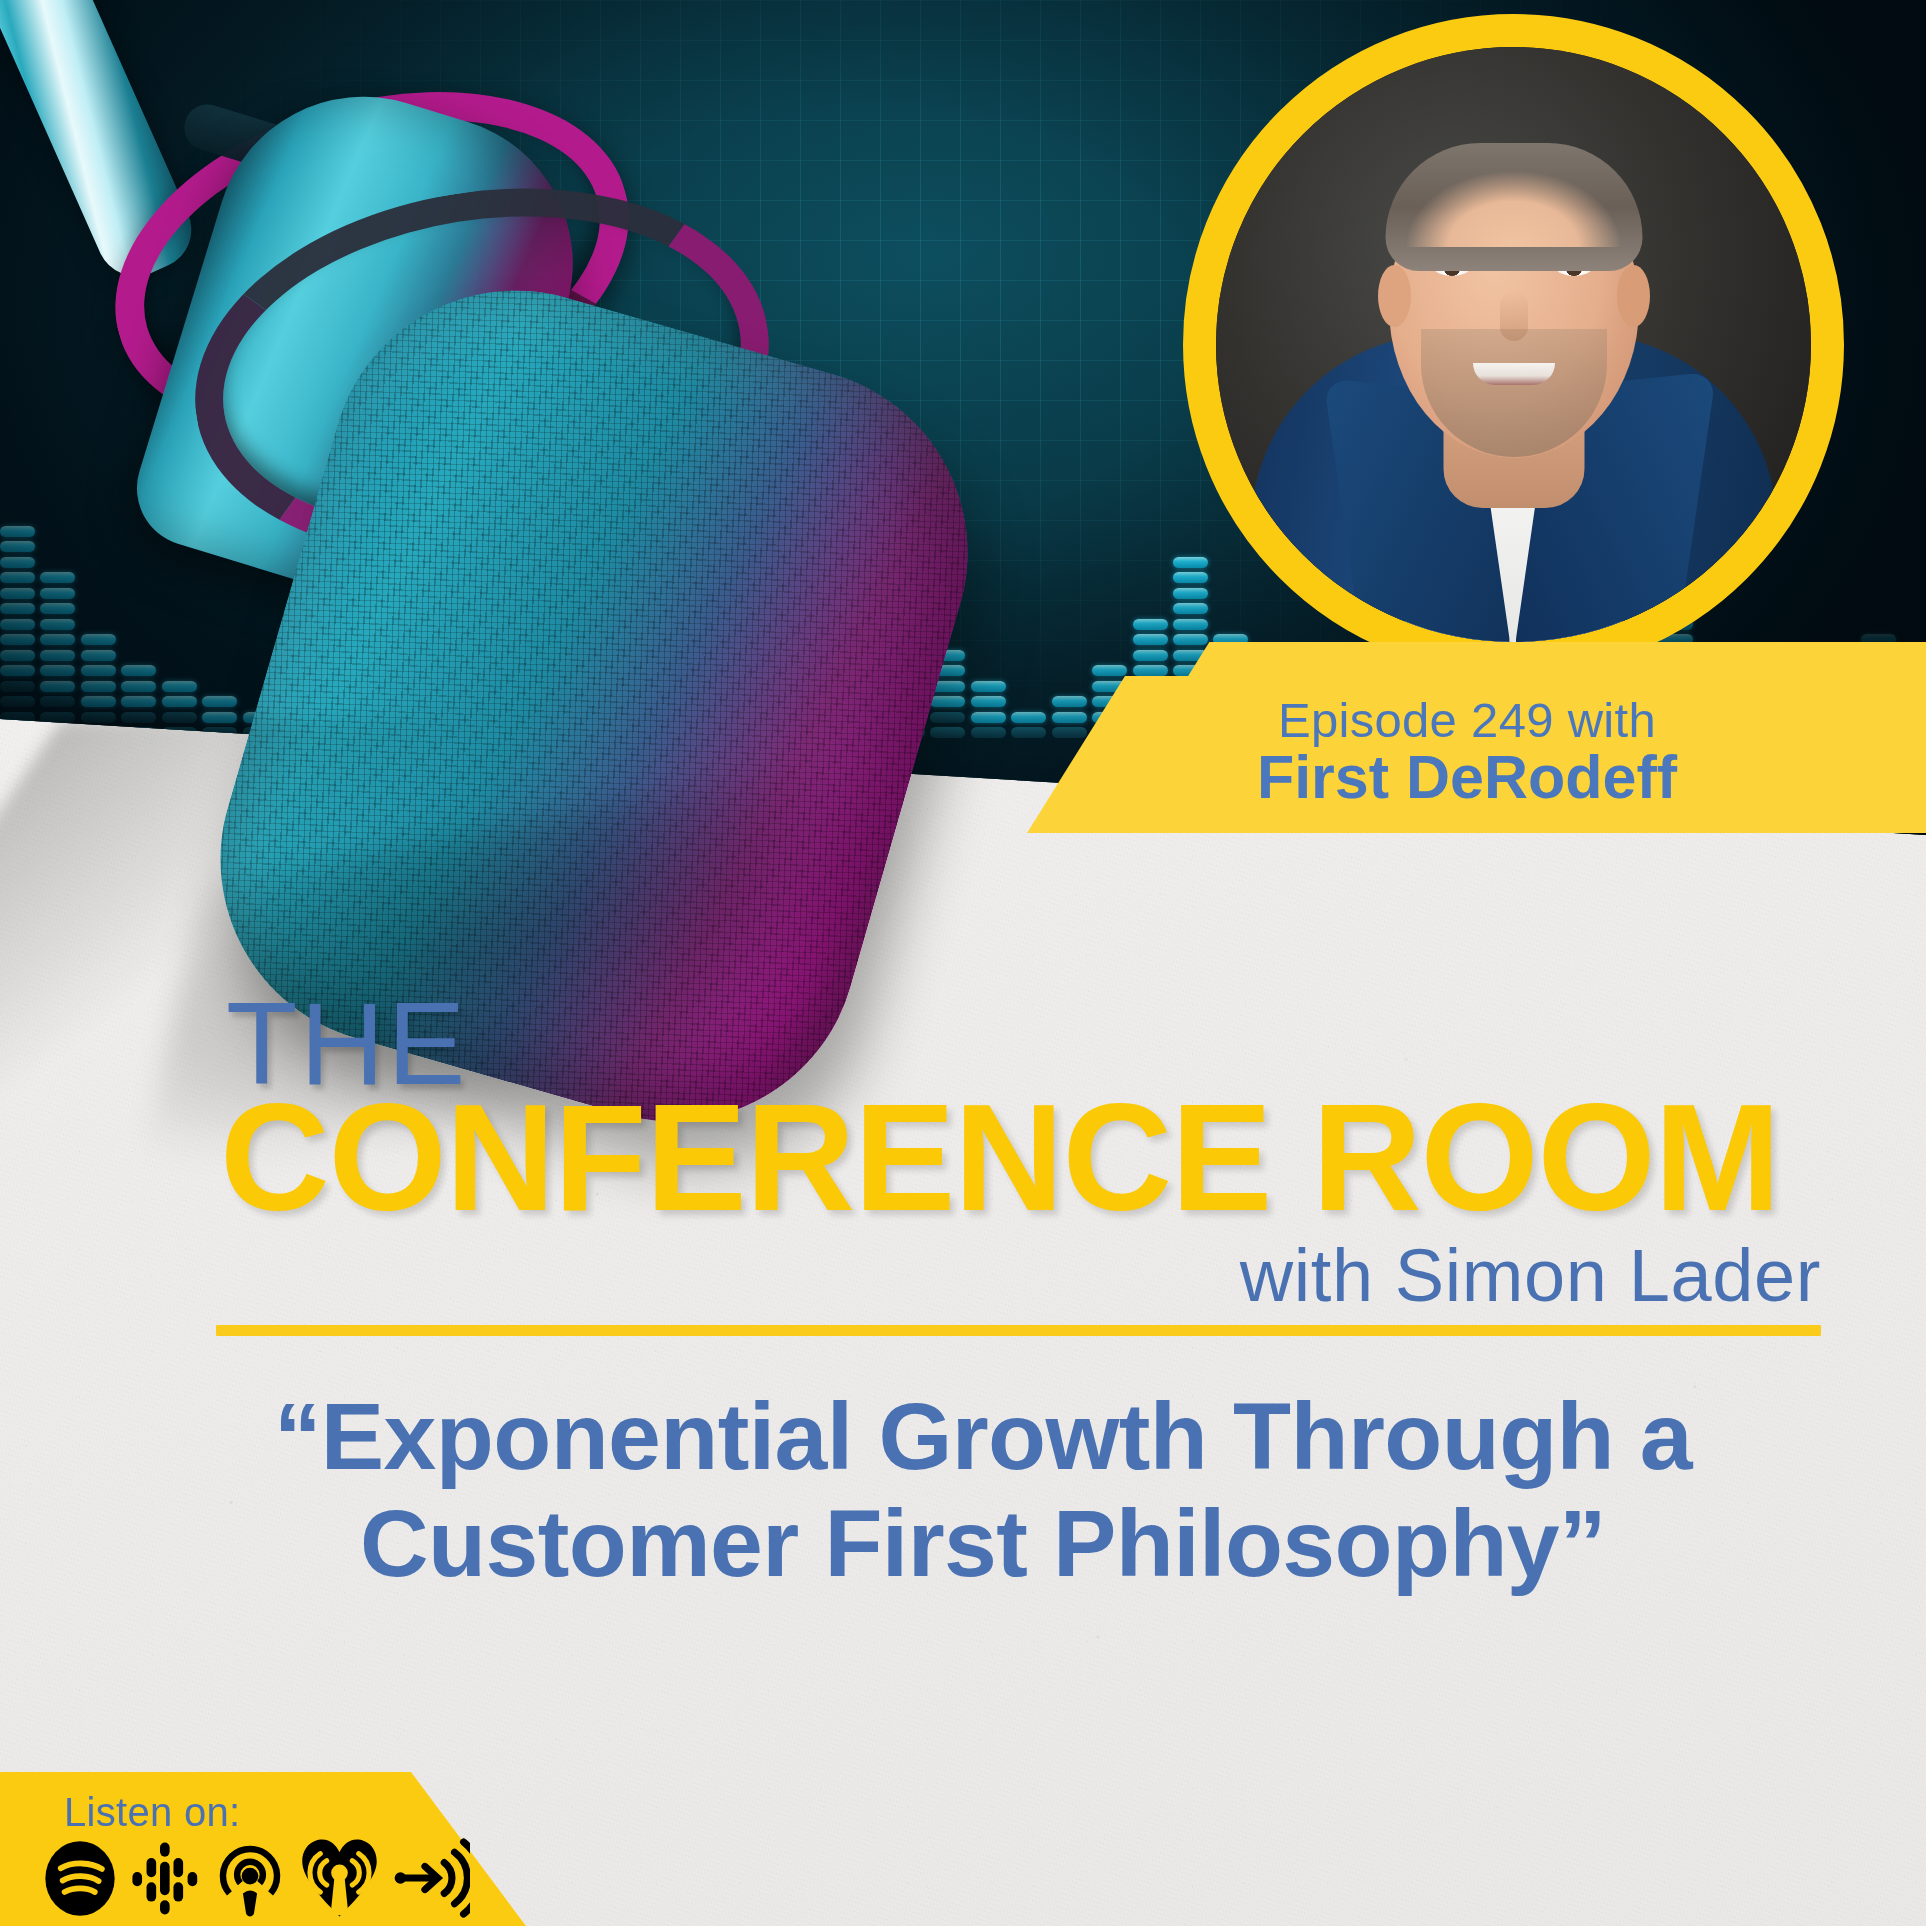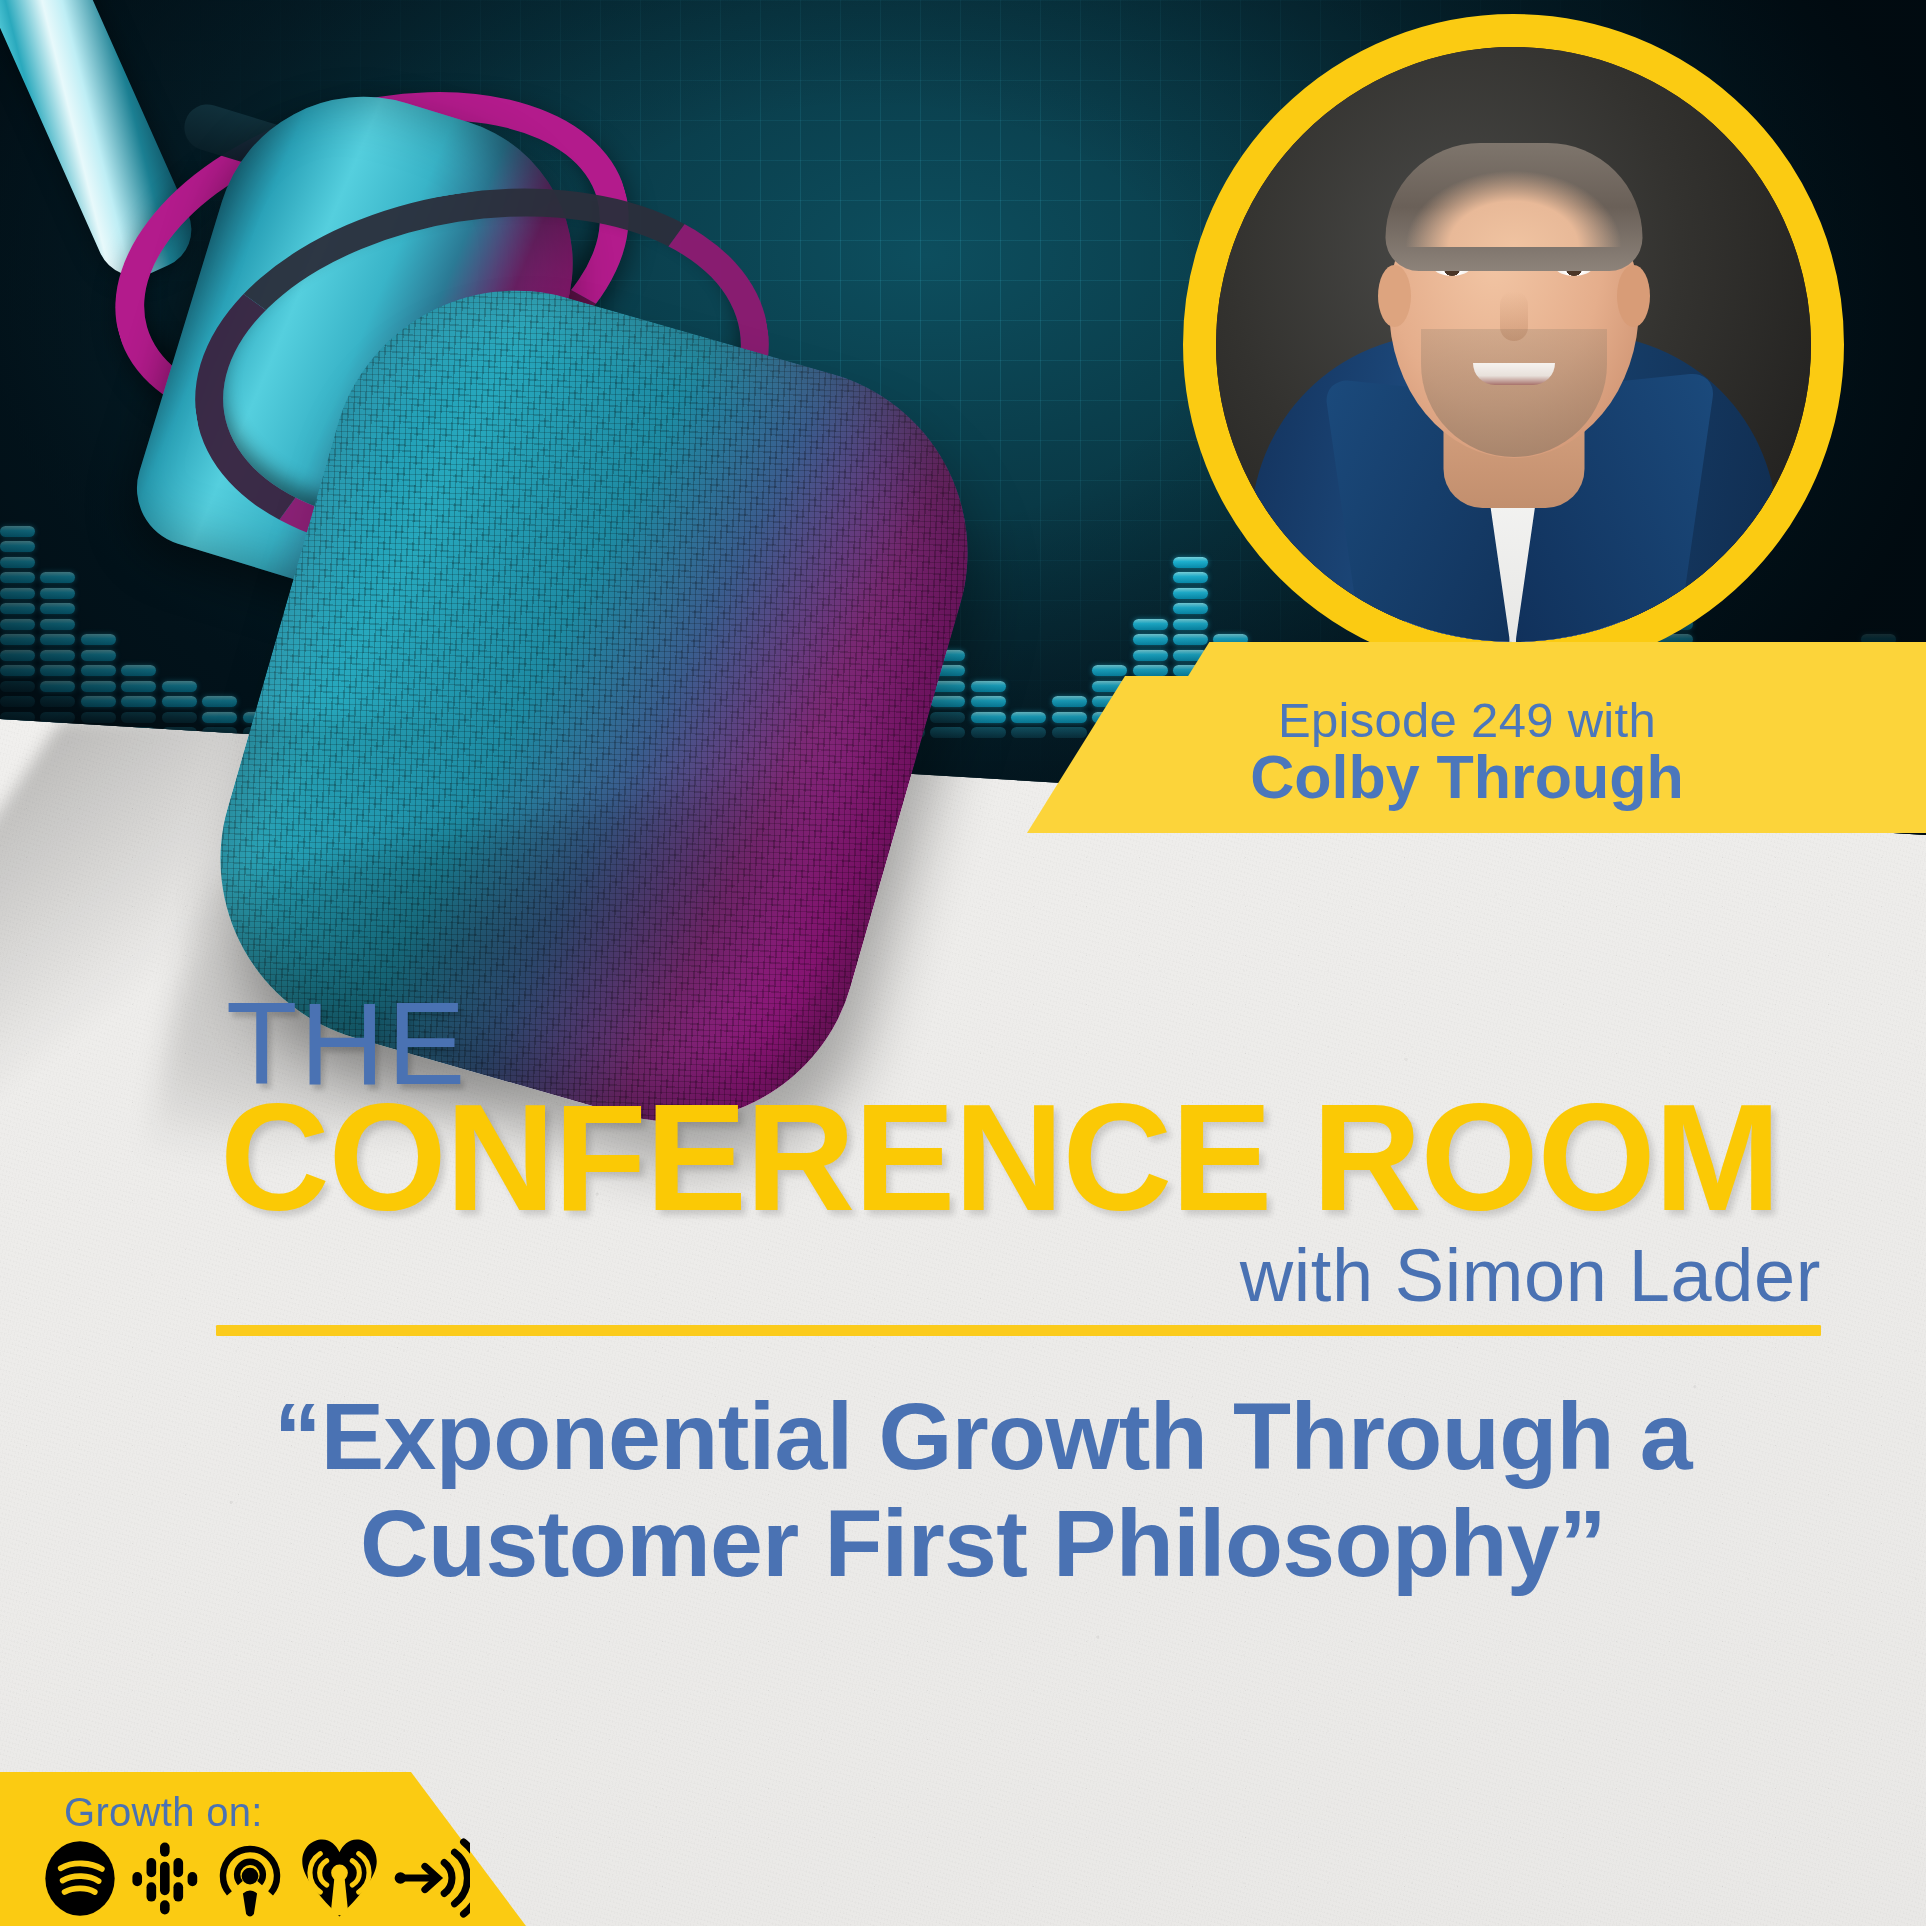--- a/index.html
+++ b/index.html
@@ -637,30 +637,30 @@
     <div class="brow browL"></div>
     <div class="brow browR"></div>
     <div class="eye eyeL"></div>
     <div class="eye eyeR"></div>
     <div class="ph-hair"></div>
   </div>
 
   <div class="banner-top-tab"></div>
   <div class="banner"></div>
   <div class="banner-line1">Episode 249 with</div>
-  <div class="banner-line2">Colby Through</div>
+  <div class="banner-line2">First DeRodeff</div>
 
   <div class="t-the">THE</div>
   <div class="t-conf">CONFERENCE ROOM</div>
   <div class="t-with">with Simon Lader</div>
   <div class="divider"></div>
   <div class="t-quote">“Exponential Growth Through a Customer First Philosophy”</div>
 
   <div class="footer"></div>
-  <div class="listen-label">Growth on:</div>
+  <div class="listen-label">Listen on:</div>
 
   <div class="icons">
 
     <span title="Spotify">
       <svg width="72" height="77" viewBox="0 0 112 120">
         <ellipse cx="56" cy="60" rx="54" ry="58" fill="#000"></ellipse>
         <g fill="none" stroke="#FBCB12" stroke-width="9" stroke-linecap="round">
           <path d="M26 44 C45 33, 74 35, 90 45"></path>
           <path d="M29 63 C46 53, 71 55, 85 64"></path>
           <path d="M32 81 C47 73, 67 74, 79 81"></path>

